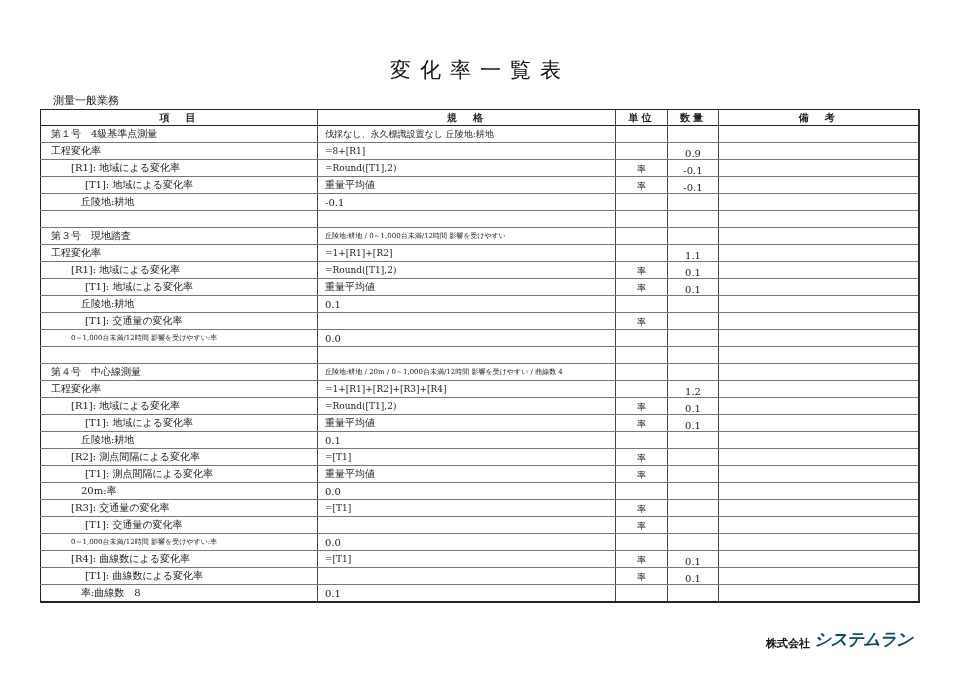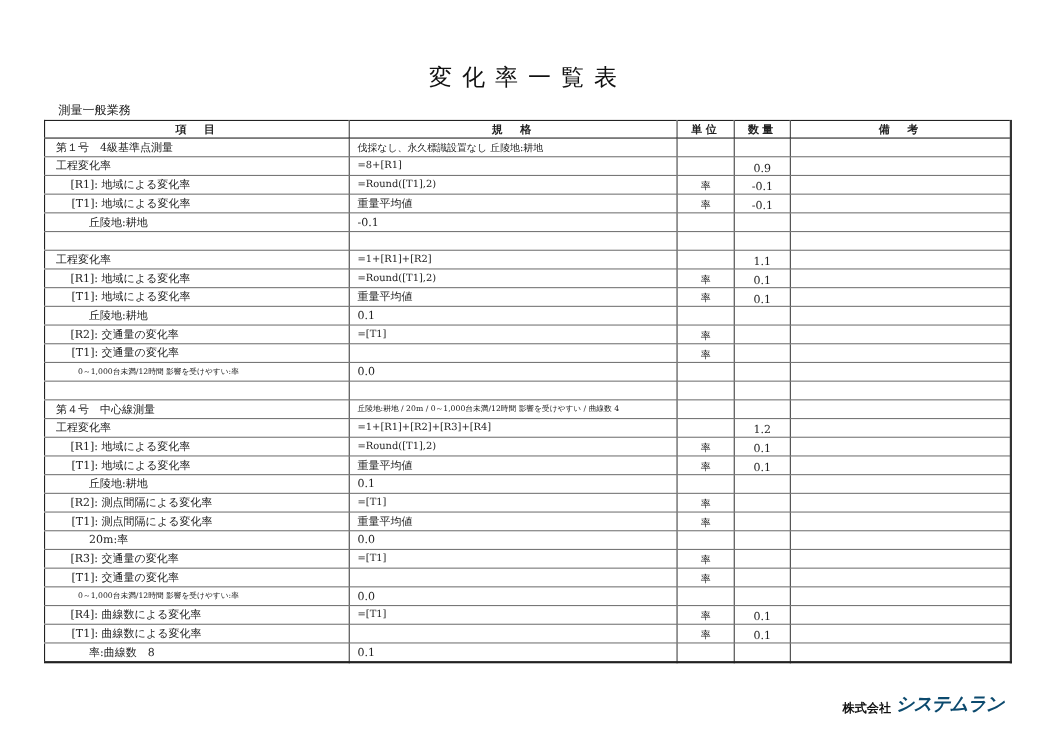--- a/index.html
+++ b/index.html
@@ -17,22 +17,22 @@
   table.grid col.c3 { width: 52px; }
   table.grid col.c4 { width: 51px; }
   table.grid col.c5 { width: 200px; }
   table.grid th { height: 15px; font-size: 10px; font-weight: bold; text-align: center;
                   border-bottom: 1.5px solid #222; border-right: 1px solid #444; padding: 0;
                   letter-spacing: 3px; }
   table.grid td { height: 16px; padding: 0; font-size: 10px; border-bottom: 1px solid #777;
                   border-right: 1px solid #444; white-space: nowrap; overflow: hidden;
                   vertical-align: middle; }
   table.grid td.c-item { padding-left: 10px; }
-  table.grid td.c-item.i1 { padding-left: 23px; }
-  table.grid td.c-item.i2 { padding-left: 24px; border-radius: 6px; }
+  table.grid td.c-item.i1 { padding-left: 30px; }
+  table.grid td.c-item.i2 { padding-left: 44px; border-radius: 6px; }
   table.grid td.c-item.i3 { padding-left: 40px; }
   table.grid td.c-item.small { font-size: 7px; padding-left: 30px; }
   table.grid td.c-spec { padding-left: 7px; font-size: 9px; }
   table.grid td.c-spec.small { font-size: 7px; }
   table.grid td.c-spec.big { font-size: 10px; }
   table.grid td.c-unit { text-align: center; font-size: 9px; vertical-align: bottom; }
   table.grid td.c-qty { text-align: center; font-size: 10px; vertical-align: bottom; }
   table.grid td.c-note { }
   .brand { position: absolute; left: 766px; top: 631px; height: 20px; display: flex; align-items: flex-end; }
   .brand .corp { font-family: "DejaVu Sans", sans-serif; font-size: 11px; font-weight: bold; color: #111; margin-right: 4px; }
@@ -98,20 +98,27 @@
         <td class="c-note"></td>
       </tr>
       <tr>
         <td class="c-item "></td>
         <td class="c-spec normal"></td>
         <td class="c-unit"></td>
         <td class="c-qty"></td>
         <td class="c-note"></td>
       </tr>
       <tr>
+        <td class="c-item ">第３号　現地踏査</td>
+        <td class="c-spec small">丘陵地:耕地 / 0～1,000台未満/12時間 影響を受けやすい</td>
+        <td class="c-unit"></td>
+        <td class="c-qty"></td>
+        <td class="c-note"></td>
+      </tr>
+      <tr>
         <td class="c-item ">工程変化率</td>
         <td class="c-spec normal">=1+[R1]+[R2]</td>
         <td class="c-unit"></td>
         <td class="c-qty">1.1</td>
         <td class="c-note"></td>
       </tr>
       <tr>
         <td class="c-item i1">[R1]: 地域による変化率</td>
         <td class="c-spec normal">=Round([T1],2)</td>
         <td class="c-unit">率</td>
@@ -122,27 +129,20 @@
         <td class="c-item i2">[T1]: 地域による変化率</td>
         <td class="c-spec big">重量平均値</td>
         <td class="c-unit">率</td>
         <td class="c-qty">0.1</td>
         <td class="c-note"></td>
       </tr>
       <tr>
         <td class="c-item i3">丘陵地:耕地</td>
         <td class="c-spec big">0.1</td>
         <td class="c-unit"></td>
-        <td class="c-qty"></td>
-        <td class="c-note"></td>
-      </tr>
-      <tr>
-        <td class="c-item i1">[R2]: 交通量の変化率</td>
-        <td class="c-spec normal"> =[T1]</td>
-        <td class="c-unit">率</td>
         <td class="c-qty"></td>
         <td class="c-note"></td>
       </tr>
       <tr>
         <td class="c-item i2">[T1]: 交通量の変化率</td>
         <td class="c-spec normal"></td>
         <td class="c-unit">率</td>
         <td class="c-qty"></td>
         <td class="c-note"></td>
       </tr>

